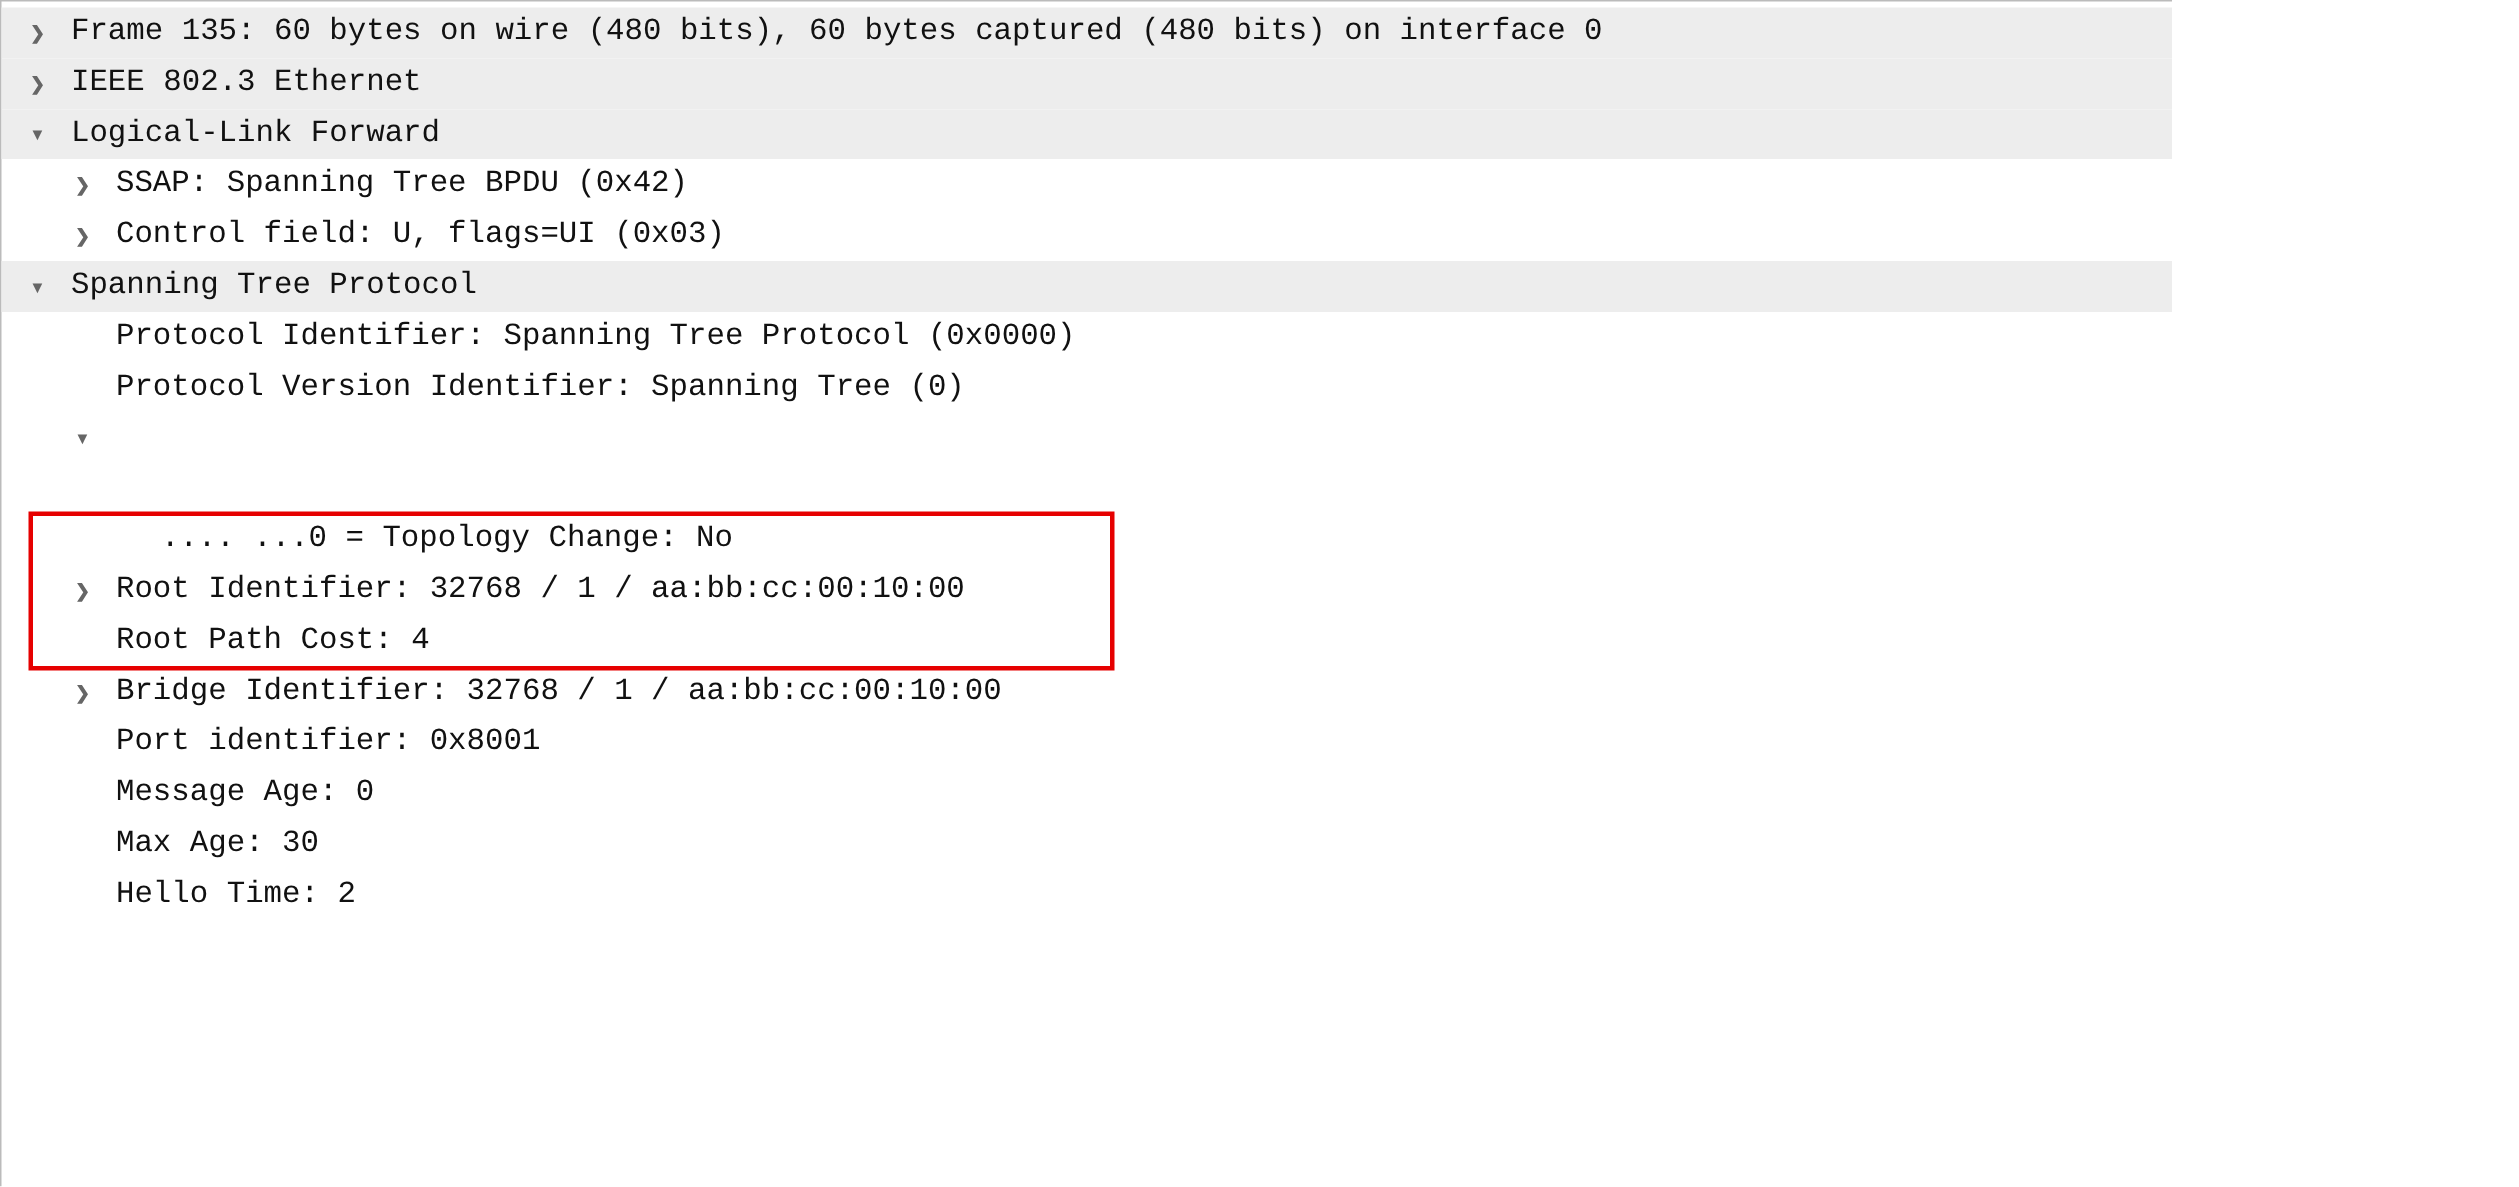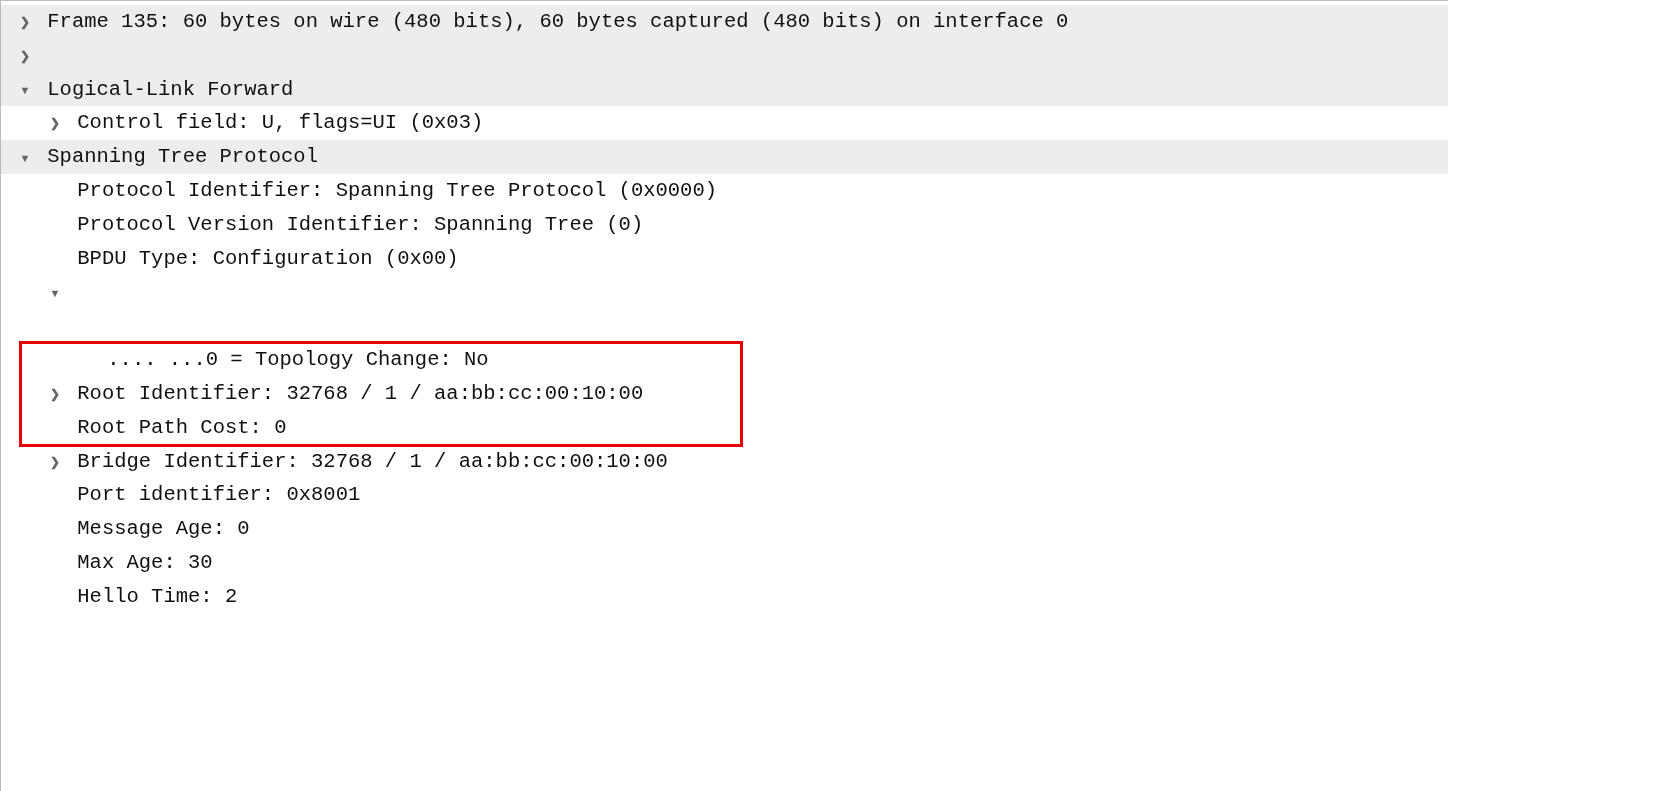--- a/index.html
+++ b/index.html
@@ -51,32 +51,32 @@
     pointer-events: none;
   }
   .rows { position: relative; }
 </style>
 </head>
 <body>
 
 <div class="panel">
   <div class="rows" id="rows">
       <div class="row shaded"><span class="indent pad0"></span><span class="toggle closed"></span><span> </span><span class="text">Frame 135: 60 bytes on wire (480 bits), 60 bytes captured (480 bits) on interface 0</span></div>
-      <div class="row shaded"><span class="indent pad0"></span><span class="toggle closed"></span><span> </span></div>
+      <div class="row shaded"><span class="indent pad0"></span><span class="toggle closed"></span><span> </span><span class="text">IEEE 802.3 Ethernet</span></div>
       <div class="row shaded"><span class="indent pad0"></span><span class="toggle open"></span><span> </span><span class="text">Logical-Link Forward</span></div>
+      <div class="row"><span class="indent pad1"></span><span class="toggle closed"></span><span> </span><span class="text">SSAP: Spanning Tree BPDU (0x42)</span></div>
       <div class="row"><span class="indent pad1"></span><span class="toggle closed"></span><span> </span><span class="text">Control field: U, flags=UI (0x03)</span></div>
       <div class="row shaded"><span class="indent pad0"></span><span class="toggle open"></span><span> </span><span class="text">Spanning Tree Protocol</span></div>
       <div class="row"><span class="indent pad1"></span><span class="toggle none"></span><span> </span><span class="text">Protocol Identifier: Spanning Tree Protocol (0x0000)</span></div>
       <div class="row"><span class="indent pad1"></span><span class="toggle none"></span><span> </span><span class="text">Protocol Version Identifier: Spanning Tree (0)</span></div>
-      <div class="row"><span class="indent pad1"></span><span class="toggle none"></span><span> </span><span class="text">BPDU Type: Configuration (0x00)</span></div>
       <div class="row"><span class="indent pad1"></span><span class="toggle open"></span><span> </span></div>
       <div class="row"><span class="indent pad2"></span><span class="toggle none"></span><span> </span></div>
       <div class="row"><span class="indent pad2"></span><span class="toggle none"></span><span> </span><span class="text">.... ...0 = Topology Change: No</span></div>
       <div class="row"><span class="indent pad1"></span><span class="toggle closed"></span><span> </span><span class="text">Root Identifier: 32768 / 1 / aa:bb:cc:00:10:00</span></div>
-      <div class="row"><span class="indent pad1"></span><span class="toggle none"></span><span> </span><span class="text">Root Path Cost: 0</span></div>
+      <div class="row"><span class="indent pad1"></span><span class="toggle none"></span><span> </span><span class="text">Root Path Cost: 4</span></div>
       <div class="row"><span class="indent pad1"></span><span class="toggle closed"></span><span> </span><span class="text">Bridge Identifier: 32768 / 1 / aa:bb:cc:00:10:00</span></div>
       <div class="row"><span class="indent pad1"></span><span class="toggle none"></span><span> </span><span class="text">Port identifier: 0x8001</span></div>
       <div class="row"><span class="indent pad1"></span><span class="toggle none"></span><span> </span><span class="text">Message Age: 0</span></div>
       <div class="row"><span class="indent pad1"></span><span class="toggle none"></span><span> </span><span class="text">Max Age: 30</span></div>
       <div class="row"><span class="indent pad1"></span><span class="toggle none"></span><span> </span><span class="text">Hello Time: 2</span></div>
       <div class="row"><span class="indent pad1"></span><span class="toggle none"></span><span> </span></div>
       <div class="highlight-box" style="top: 336px; left: 18px; width: 724px; height: 106px;"></div>
     </div>
 </div>
 

